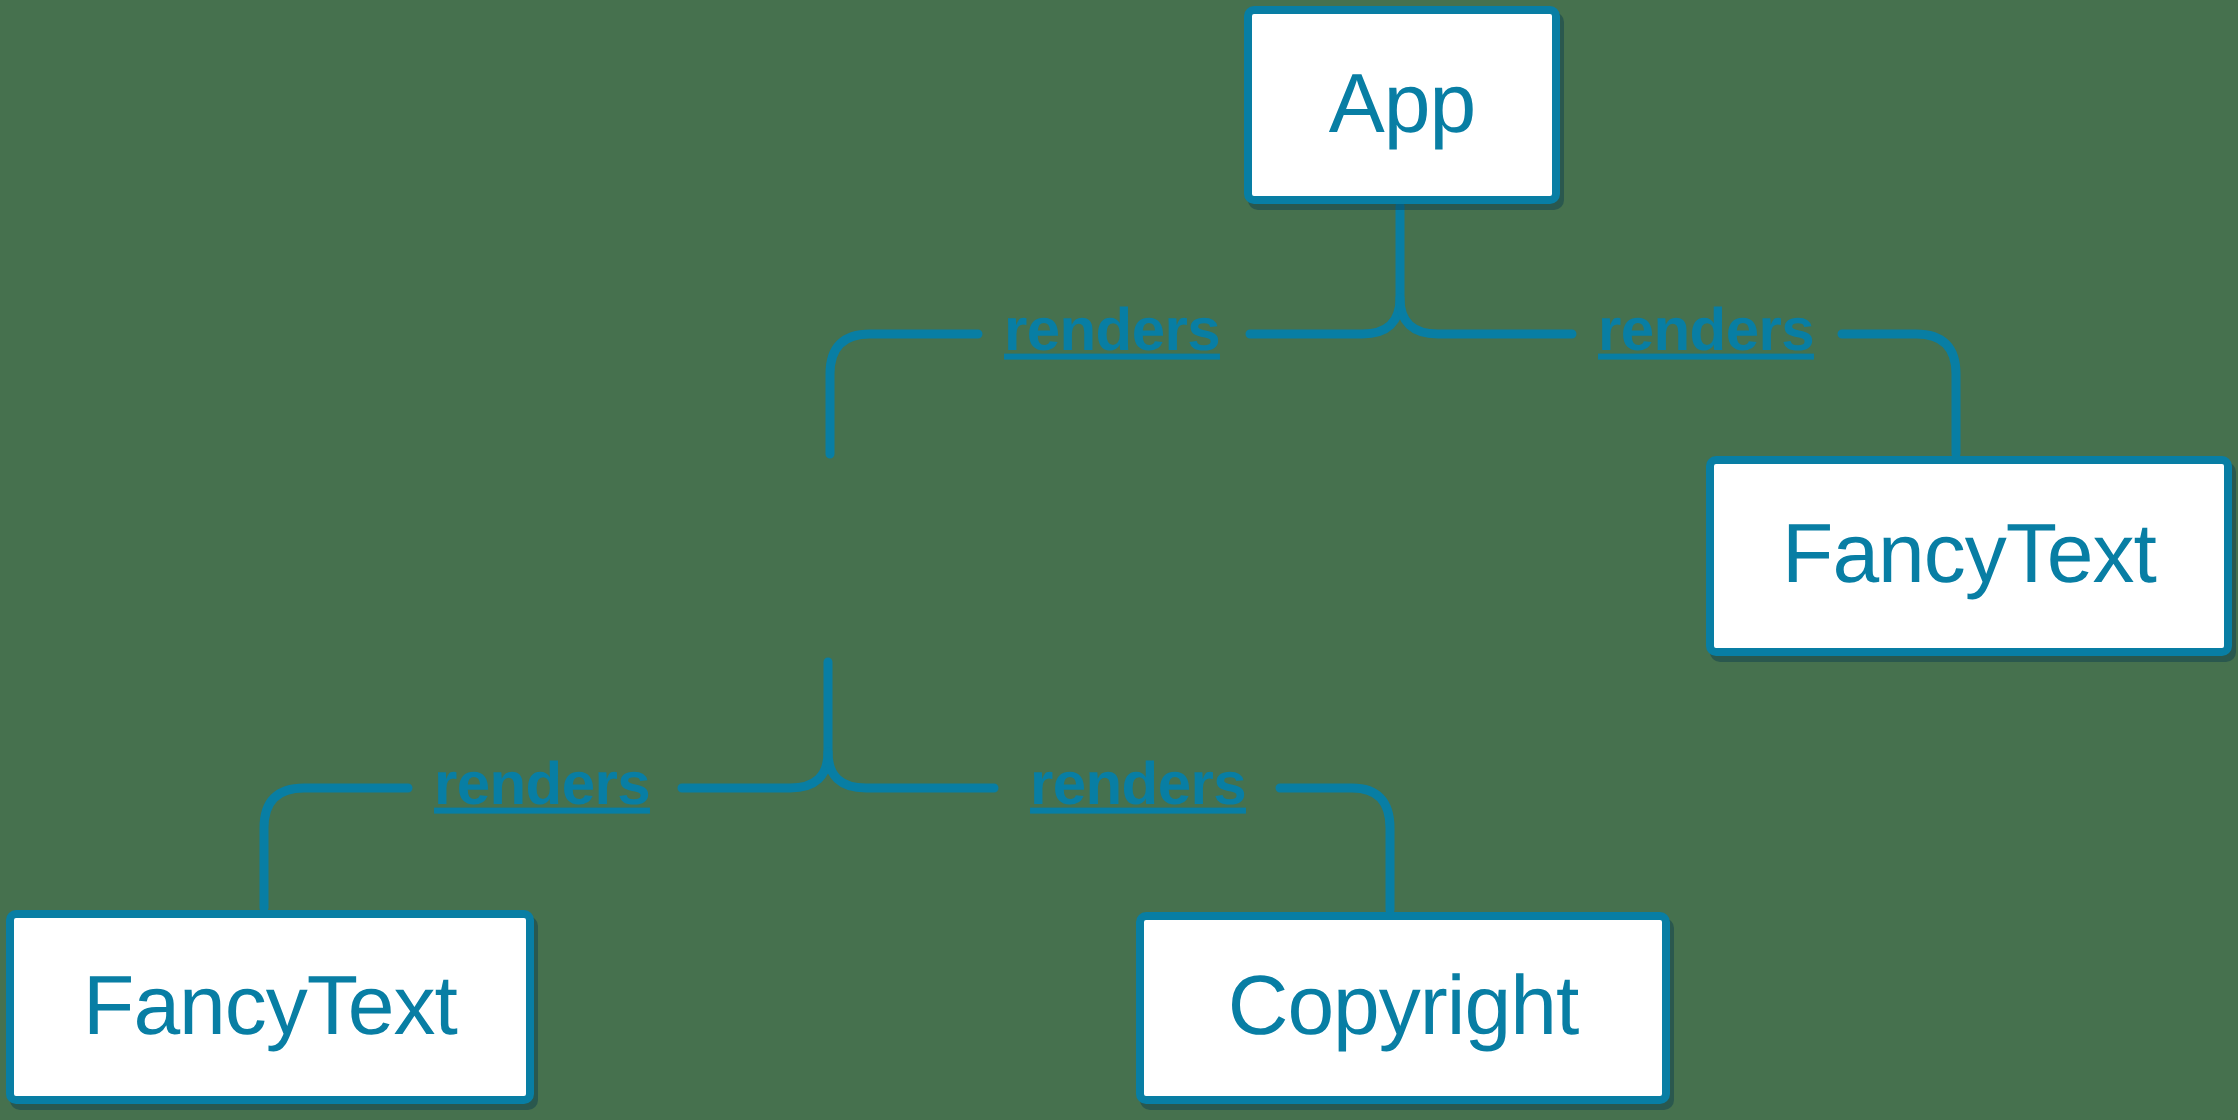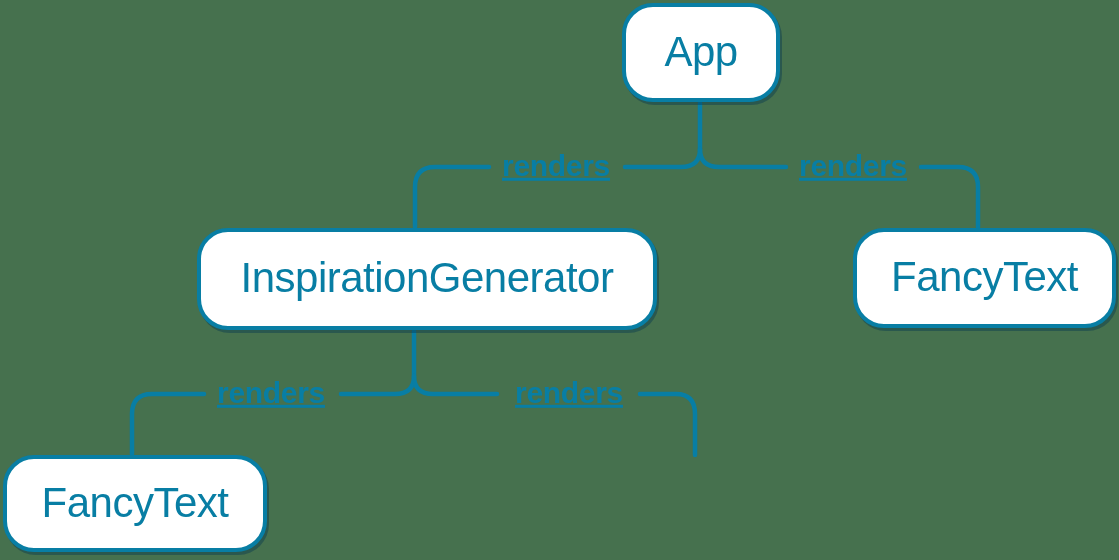--- a/index.html
+++ b/index.html
@@ -25,21 +25,21 @@
   .edges-svg path {
     fill: none;
     stroke: var(--accent);
     stroke-width: 4.5;
     stroke-linecap: round;
   }
   .node {
     position: absolute;
     background: var(--node-fill);
     border: 4px solid var(--accent);
-    border-radius: 31px;
+    border-radius: 5px;
     display: flex;
     align-items: center;
     justify-content: center;
     box-shadow: 2px 3px 0 rgba(8, 58, 80, 0.45);
   }
   .node-label {
     color: var(--accent);
     font-size: 42px;
     font-weight: 500;
     letter-spacing: -0.5px;
@@ -89,31 +89,31 @@
     <g>
       <path d="M414 376 Q414 394 433 394 H497"></path>
       <path d="M640 394 H676 Q695 394 695 414 V455"></path>
     </g>
   </svg>
 
   <div class="node node-app">
     <span class="node-label">App</span>
   </div>
 
-  <div class="node node-ig">
-    <span class="node-label">InspirationGenerator</span>
-  </div>
 
   <div class="node node-ft-top">
     <span class="node-label">FancyText</span>
   </div>
 
   <div class="node node-ft-bottom">
     <span class="node-label">FancyText</span>
   </div>
 
+  <div class="node node-copyright">
+    <span class="node-label">Copyright</span>
+  </div>
 
   <span class="edge-label edge-label-1">renders</span>
   <span class="edge-label edge-label-2">renders</span>
   <span class="edge-label edge-label-3">renders</span>
   <span class="edge-label edge-label-4">renders</span>
 
 </div>
 
 </body></html>

